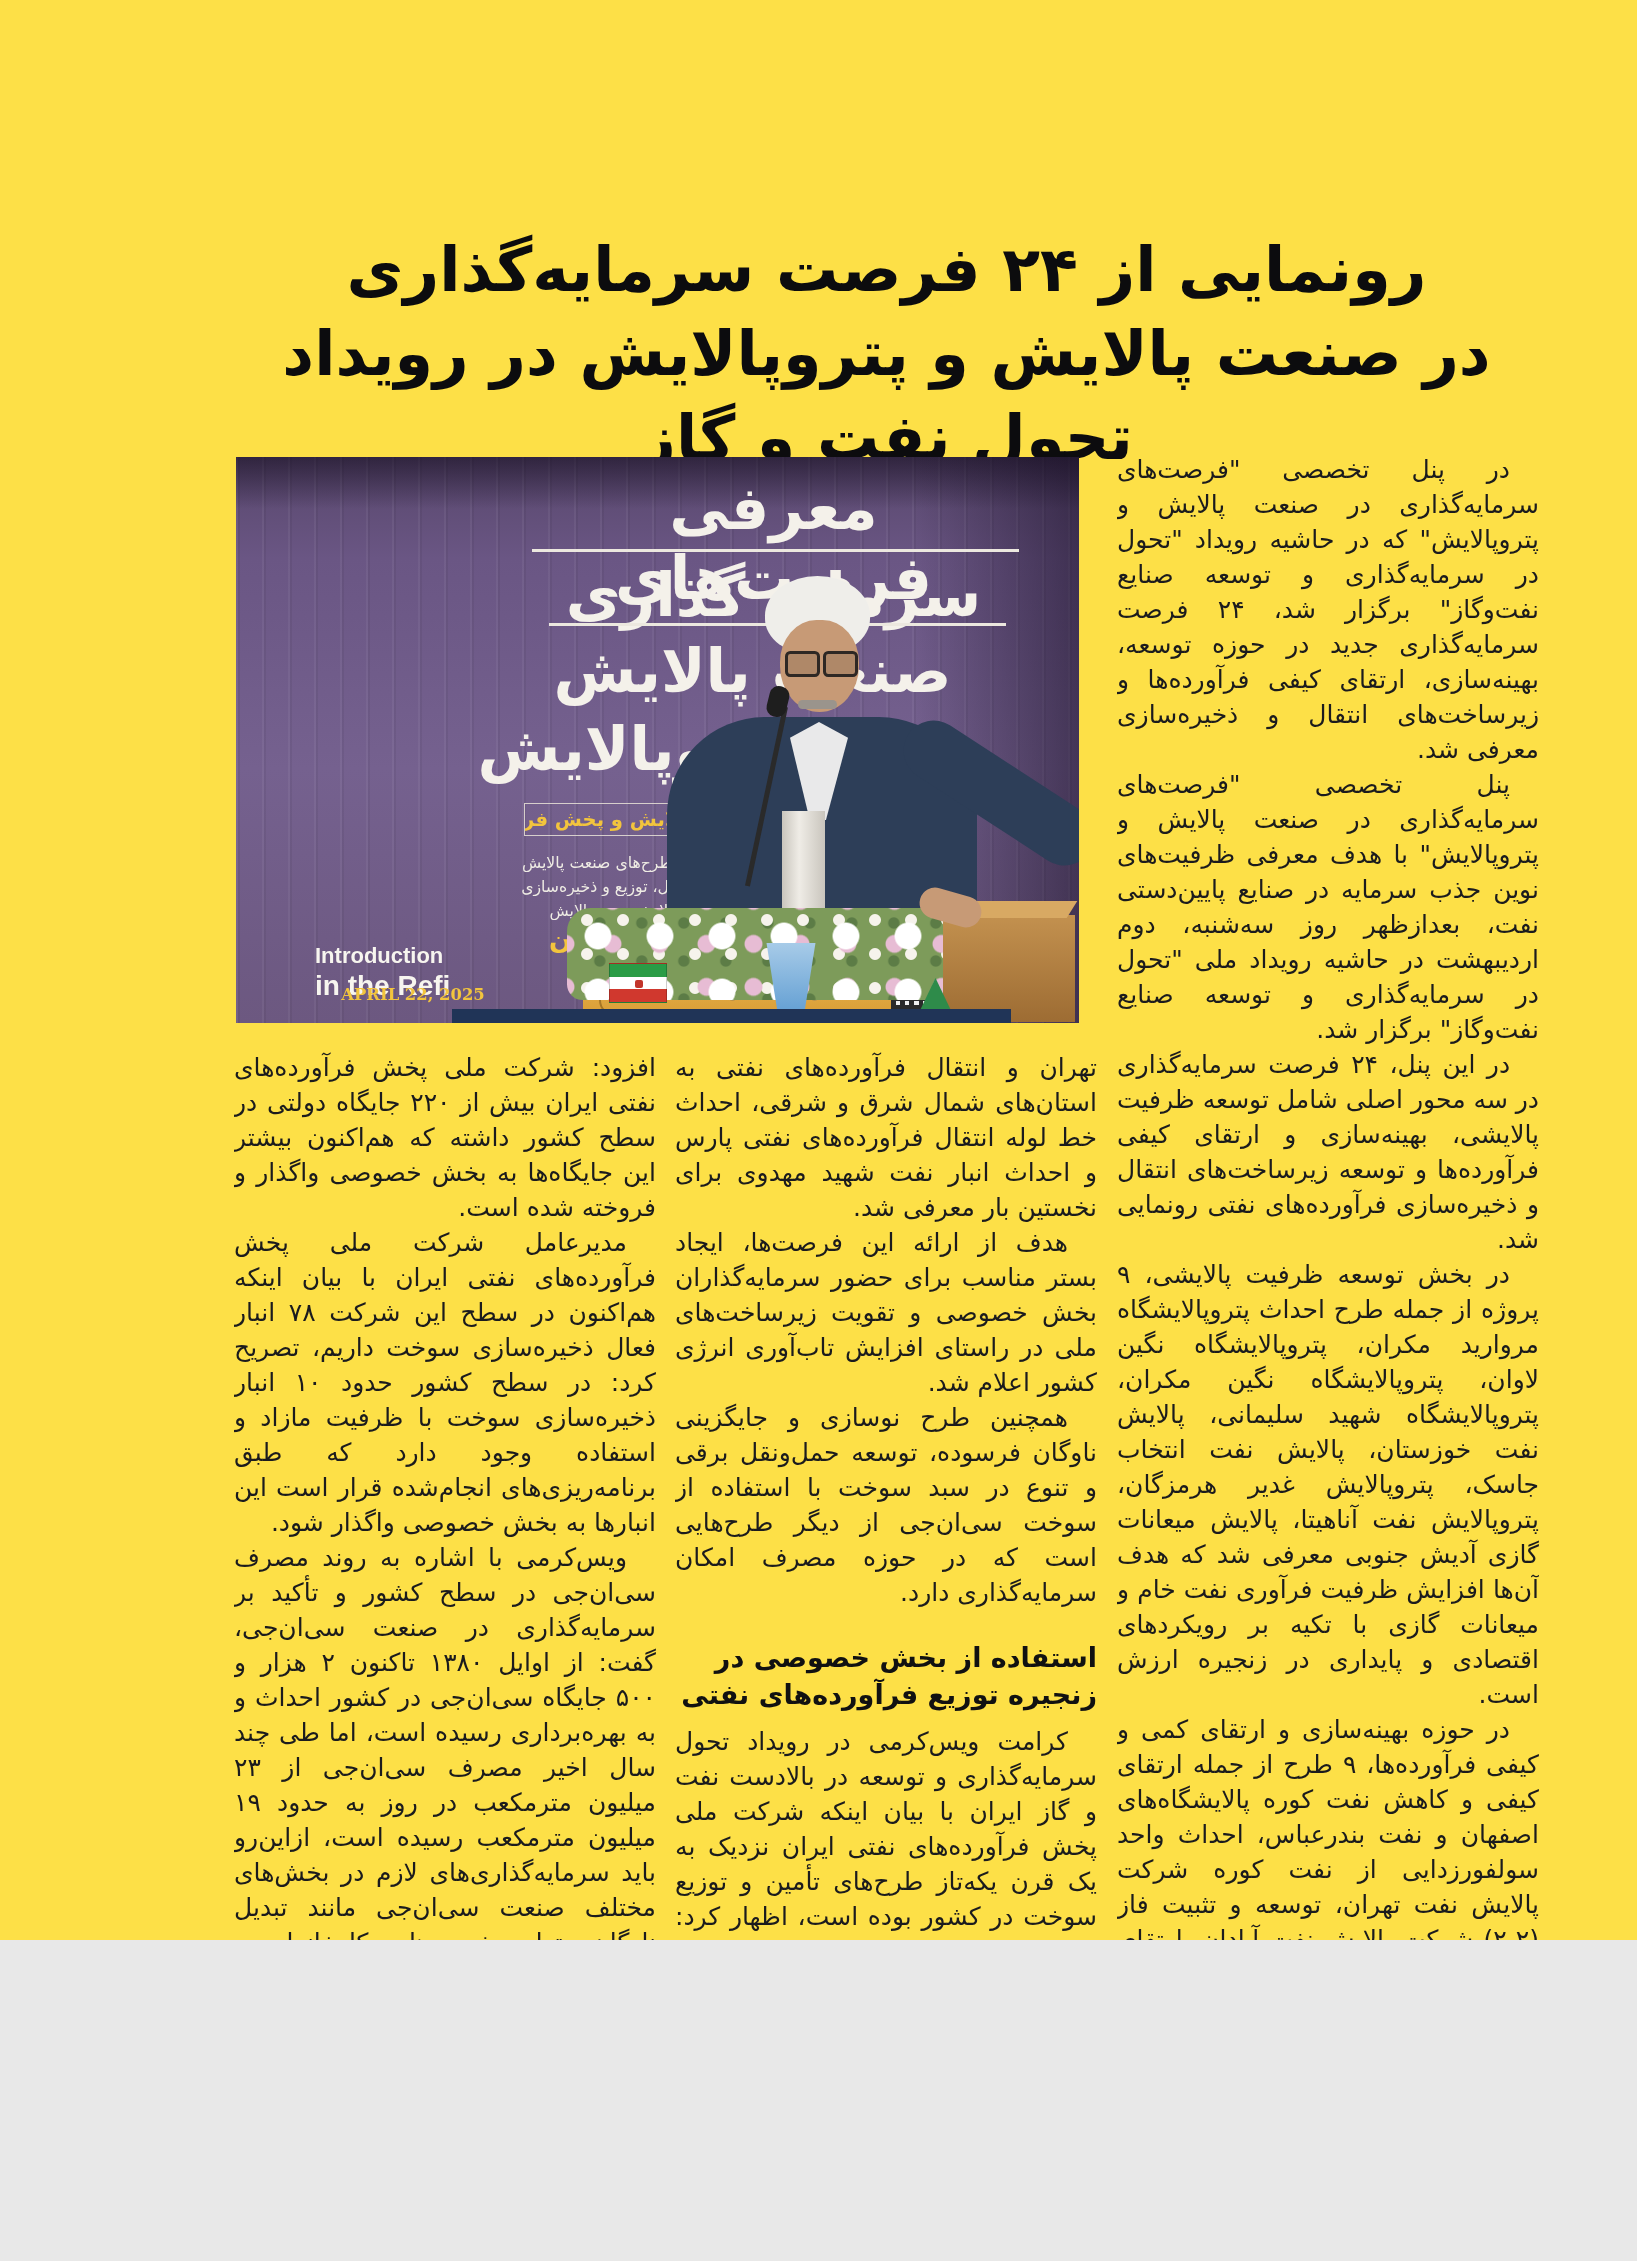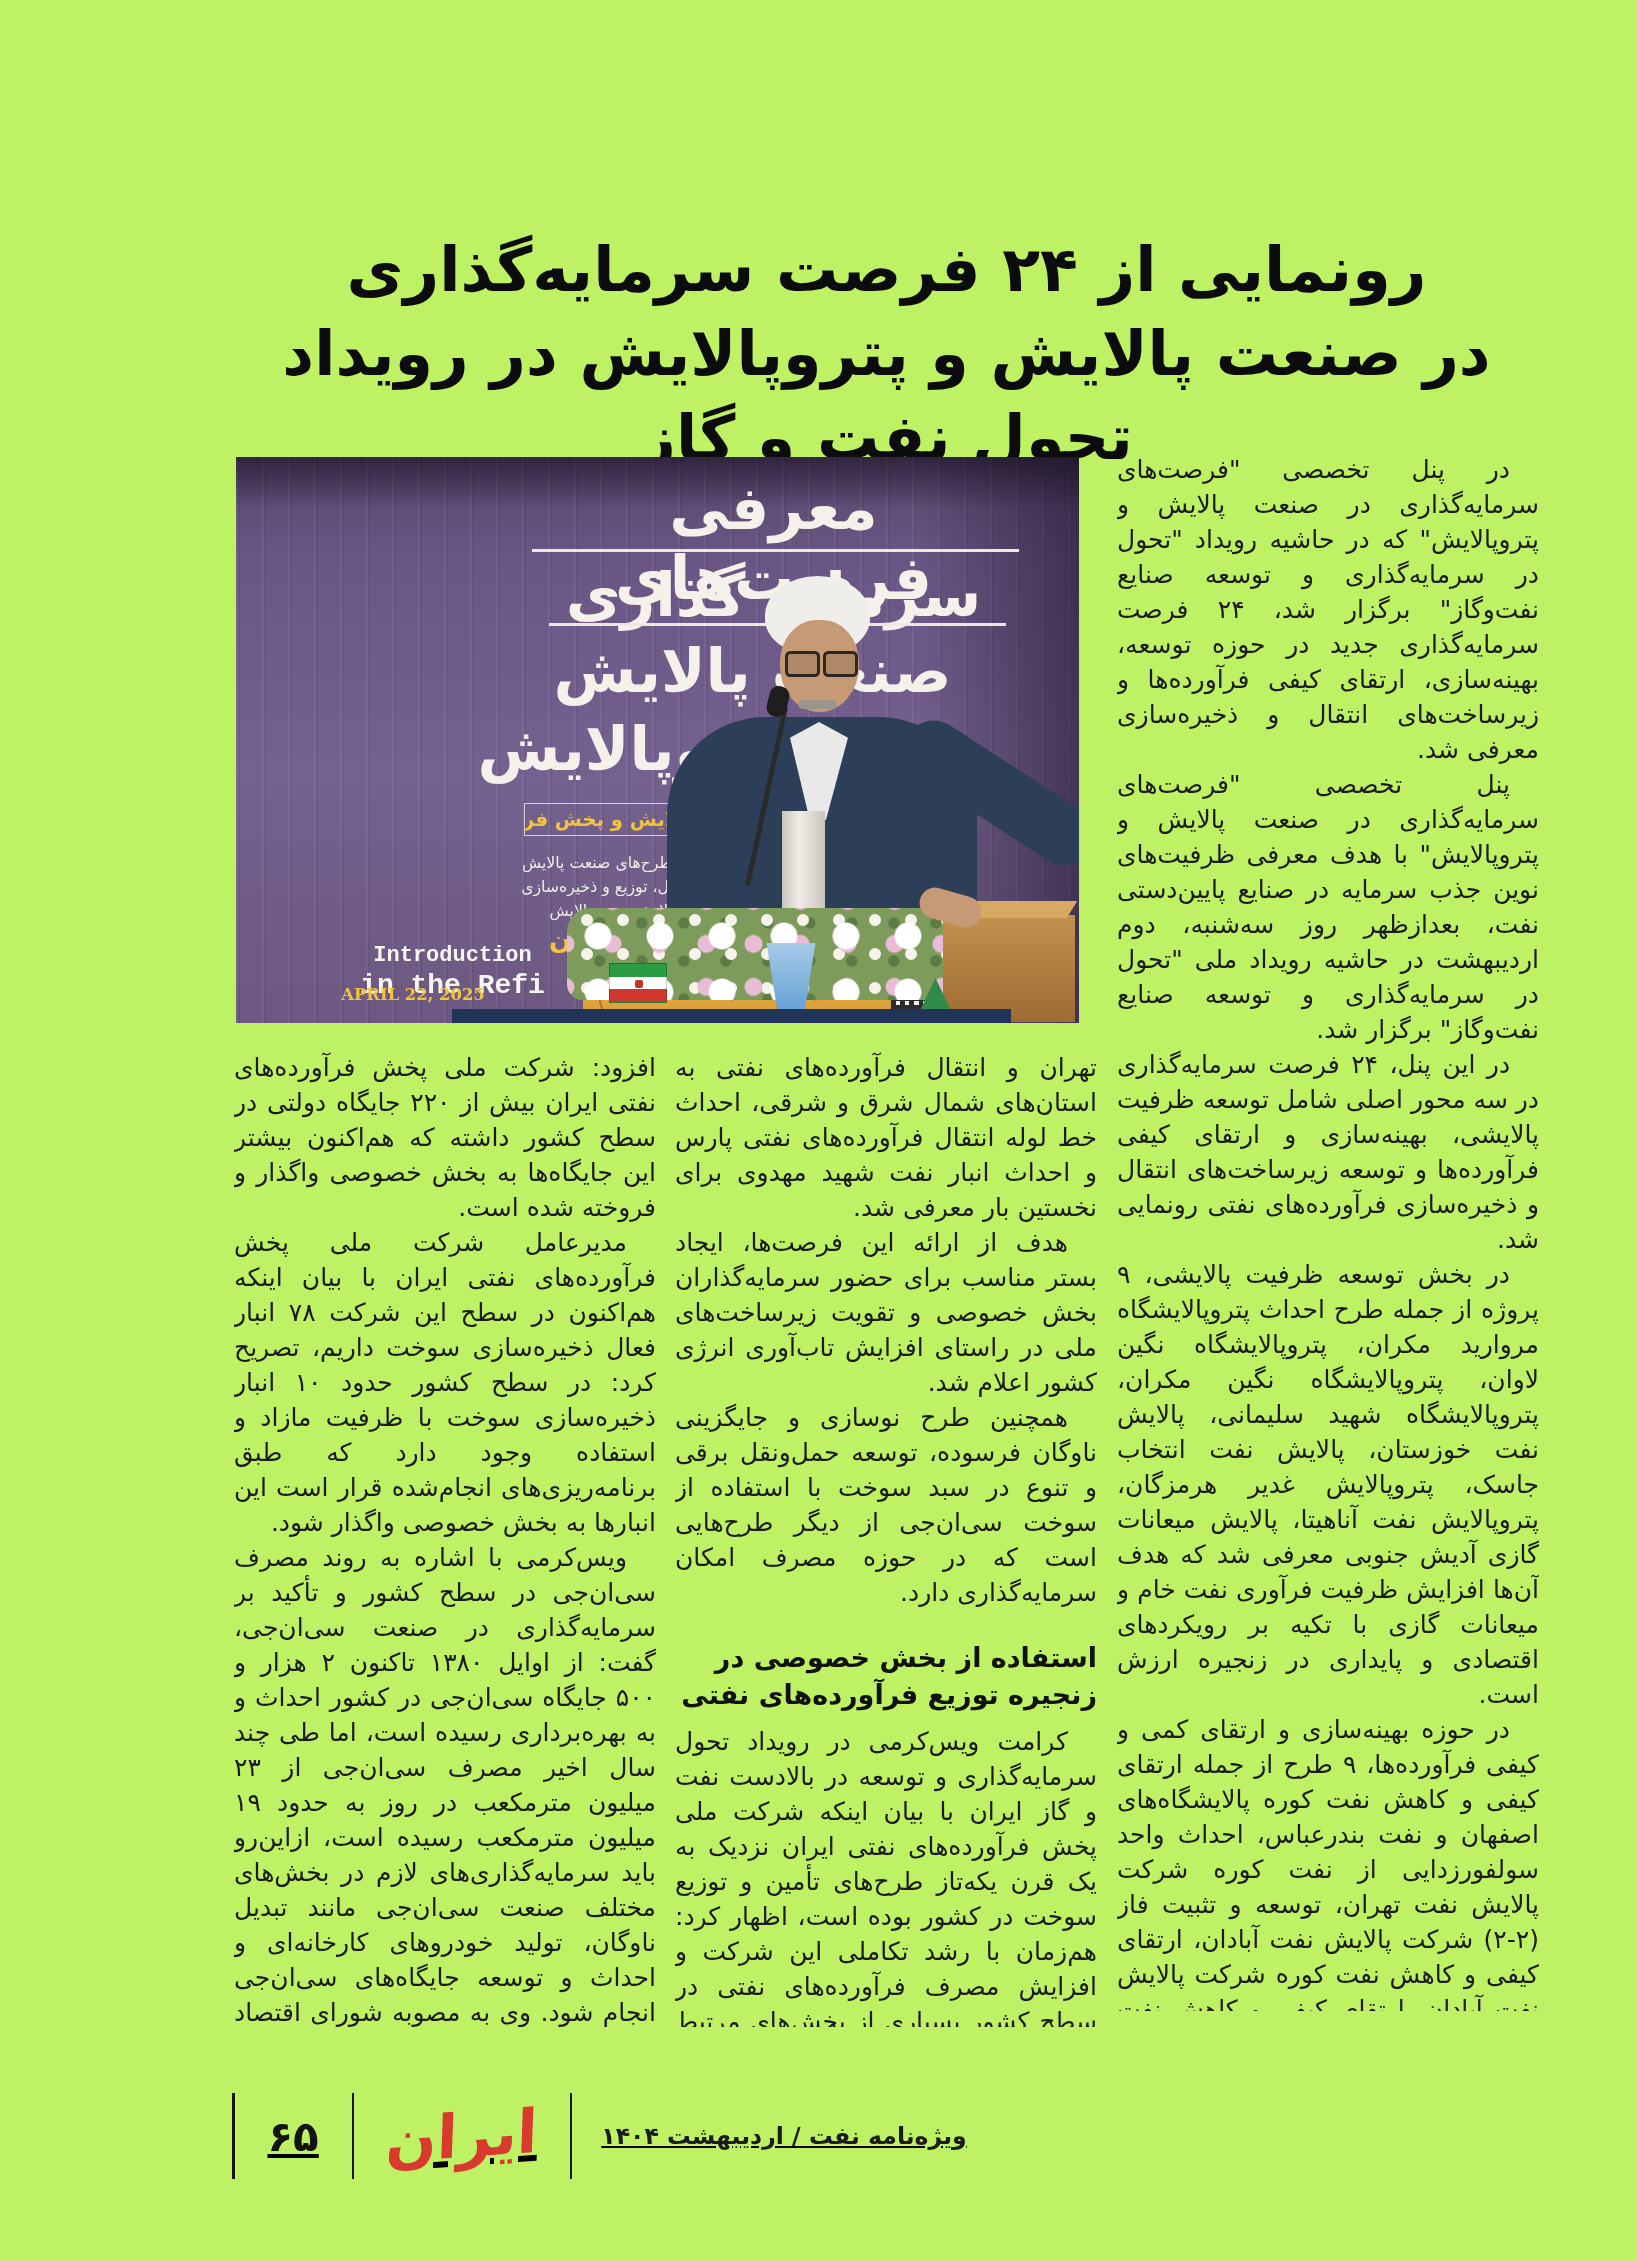--- a/index.html
+++ b/index.html
@@ -1,18 +1,18 @@
 <!DOCTYPE html>
 <html lang="fa" dir="rtl" style="font-size:10.5px"><head>
 <meta charset="utf-8">
 <style>
   html,body { margin:0; padding:0; background:#e8e8e8; }
   .page {
-    position:relative; width:1637px; height:2261px; margin:0 auto;
-    background:#bef264; overflow:hidden;
+    position:relative; width:1637px; height:1940px; margin:0 auto;
+    background:#fde047; overflow:hidden;
     font-family:"DejaVu Sans", sans-serif; direction:rtl;
   }
 
   
   .headline {
     position:absolute; left:234px; width:1305px; top:228px;
     text-align:center; color:#0c0c0e; font-weight:bold;
   }
   .headline .hl { font-size:62px; line-height:84px; letter-spacing:-0.7px; }
 
@@ -42,21 +42,21 @@
     position:absolute; left:288px; width:236px; top:346px; z-index:2;
     color:#f2c43d; font-weight:bold; font-size:19.6px; text-align:center;
     border:1.3px solid rgba(240,235,220,.8); padding:3.9px 6.5px; white-space:nowrap; overflow:hidden;
   }
   .detail-line { position:absolute; left:282px; width:249px; z-index:2;
     color:#efece4; font-size:15.7px; text-align:center; white-space:nowrap; overflow:hidden; }
   .d0 { top:396px; } .d1 { top:420px; } .d2 { top:444px; }
   .summit { position:absolute; left:282px; width:249px; top:468px; z-index:3;
     color:#f2c43d; font-weight:bold; font-size:26px; text-align:right; white-space:nowrap; overflow:hidden; }
   .eng { position:absolute; left:79px; width:275px; z-index:2; color:#f7f5ef;
-    font-family:Liberation Mono, monospace; font-weight:bold; direction:ltr; text-align:center; }
+    font-family:Liberation Sans, sans-serif; font-weight:bold; direction:ltr; text-align:left; }
   .e0 { top:486px; font-size:22px; }
   .e1 { top:513px; font-size:28px; }
   .date-en { position:absolute; left:79px; width:196px; top:528px; z-index:3;
     color:#f2c43d; font-weight:bold; font-size:16.4px; font-family:"DejaVu Serif", serif;
     direction:ltr; text-align:center; }
 
   
   .speaker { position:absolute; left:393px; top:105px; width:367px; height:419px; z-index:4; }
   .hair  { position:absolute; left:136px; top:14.4px;  width:105px; height:79px; background:#efeeea; border-radius:50% 50% 46% 46%; }
   .face  { position:absolute; left:151px; top:58px;  width:79px; height:92px; background:#c79a76; border-radius:46% 46% 50% 50%; }

